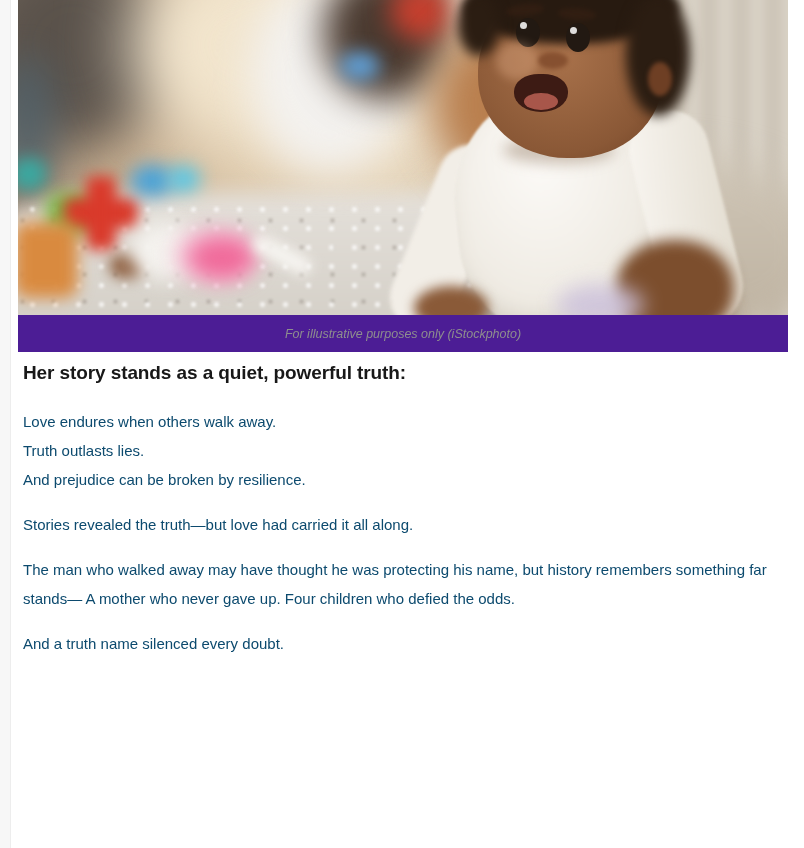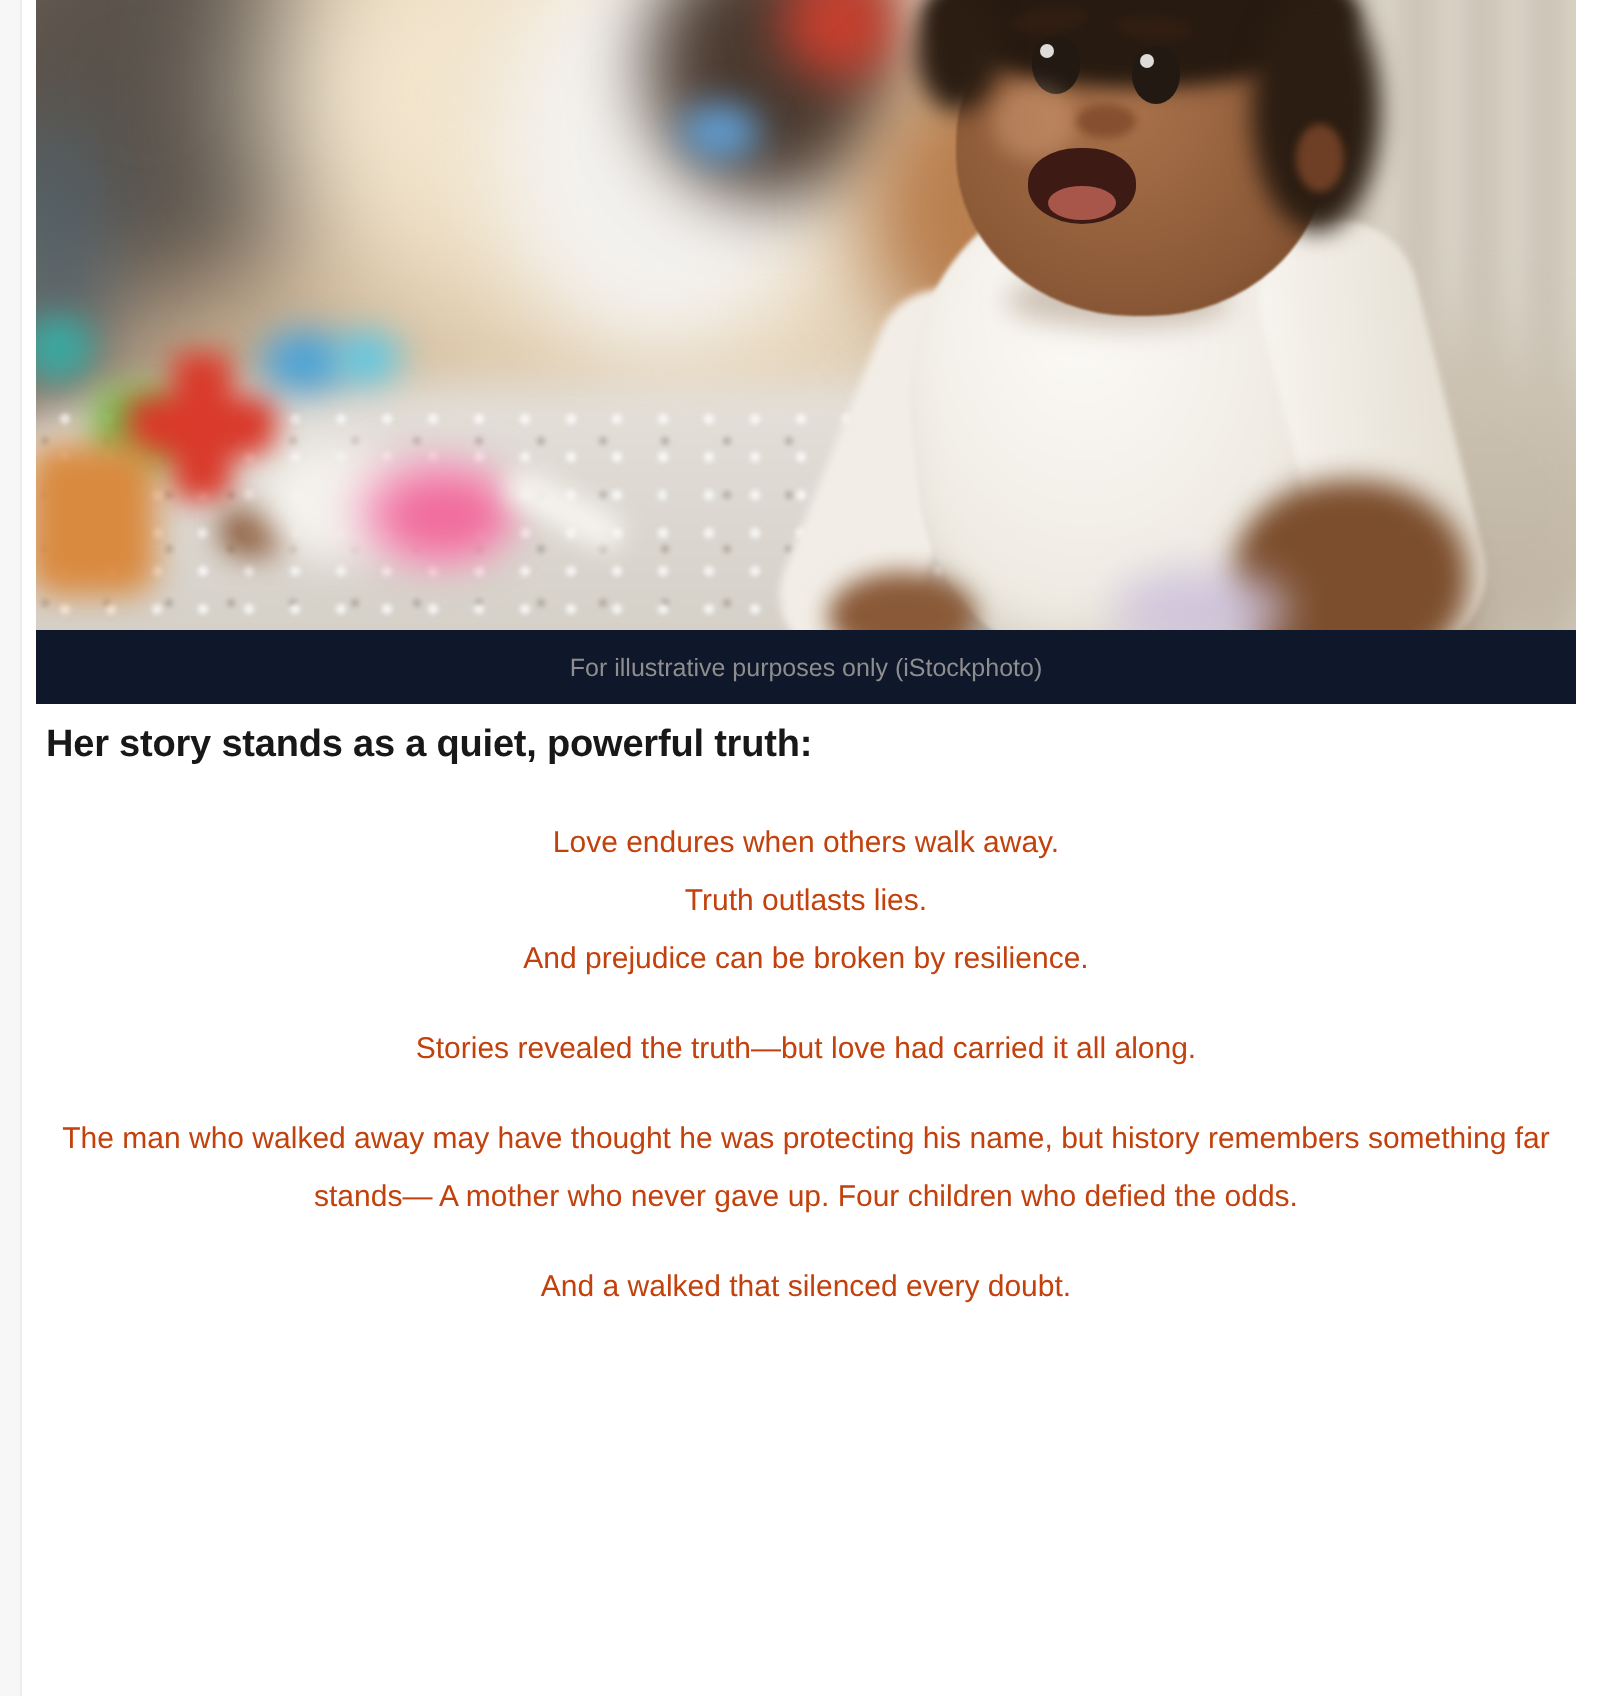--- a/index.html
+++ b/index.html
@@ -107,42 +107,42 @@
     background: #a8564a; border-radius: 50%;
   }
   .ph-shadow { left: 420px; top: 288px; width: 290px; height: 55px; background: rgba(90, 80, 68, .28); border-radius: 50%; filter: blur(13px); }
   .ph-knee { left: 598px; top: 240px; width: 118px; height: 98px; background: #7c4e2d; border-radius: 48%; filter: blur(7px); }
   .ph-hand { left: 396px; top: 286px; width: 74px; height: 44px; background: #8a5a38; border-radius: 50%; filter: blur(6px); }
   .ph-lavender { left: 538px; top: 284px; width: 88px; height: 42px; background: #cdc2dc; border-radius: 50%; filter: blur(10px); opacity: .85; }
 
   
   .caption {
     width: 770px; height: 37px;
-    background: #0f172a;
+    background: #4c1d95;
     display: flex; align-items: center; justify-content: center;
+    font-style: italic;
     font-size: 12.5px;
     color: #8e8e8e;
   }
 
   
   .article { padding: 10px 5px 0 5px; }
   .article h1 {
     font-size: 19px;
     font-weight: 700;
     color: #181818;
     letter-spacing: -0.1px;
     margin: 0 0 23px 0;
   }
   .article p {
     font-size: 15px;
     line-height: 29px;
-    color: #c2410c;
+    color: #0c4a6e;
     margin: 0 0 16px 0;
     white-space: pre-line;
-    text-align: center;
   }
 </style>
 </head>
 <body>
 
 <div class="gutter"></div>
 
 <div class="page">
 
   <figure class="hero">
@@ -198,16 +198,16 @@
     <figcaption class="caption">For illustrative purposes only (iStockphoto)</figcaption>
   </figure>
 
   <div class="article">
     <h1>Her story stands as a quiet, powerful truth:</h1>
     <p>Love endures when others walk away.
 Truth outlasts lies.
 And prejudice can be broken by resilience.</p>
     <p>Stories revealed the truth—but love had carried it all along.</p>
     <p>The man who walked away may have thought he was protecting his name, but history remembers something far stands— A mother who never gave up. Four children who defied the odds.</p>
-    <p>And a walked that silenced every doubt.</p>
+    <p>And a truth name silenced every doubt.</p>
   </div>
 
 </div>
 
 </body></html>

